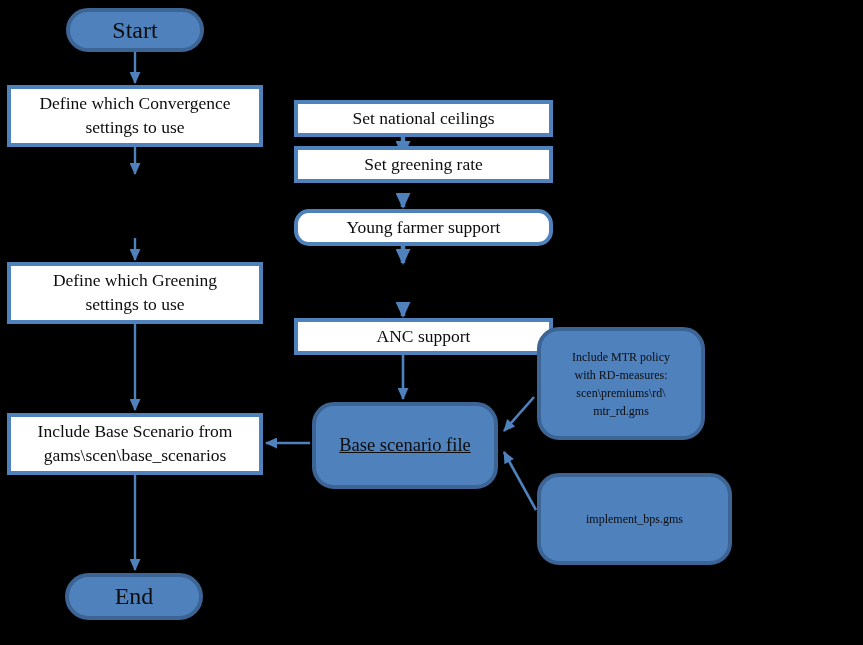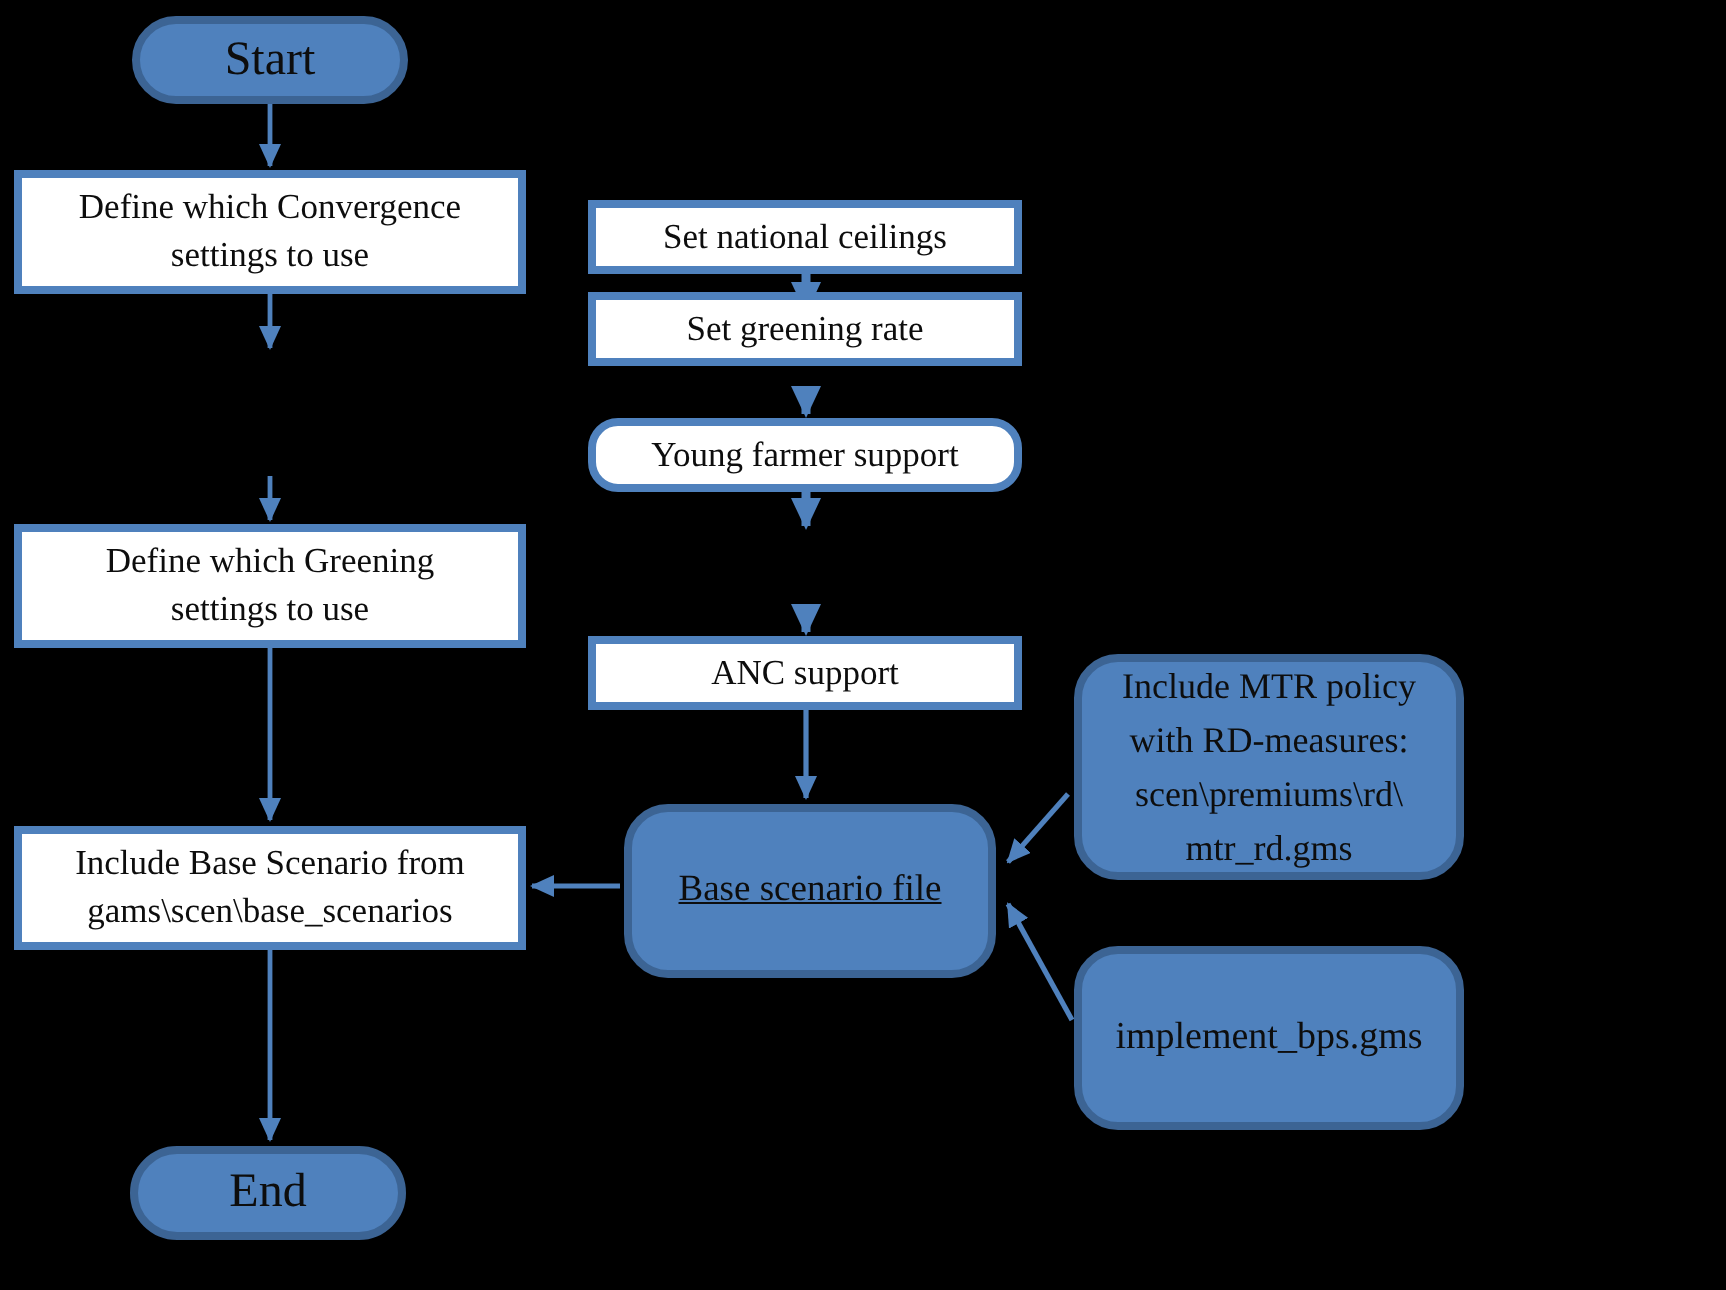--- a/index.html
+++ b/index.html
@@ -39,21 +39,21 @@
   }
   .blue-box {
     background: var(--node_fill, #4f81bd);
     border: 4px solid var(--node_border, #3c6494);
     border-radius: 22px;
     font-size: 18px;
   }
   
   .lbox { left: 7px; width: 256px; height: 62px; }
   
-  .mbox { left: 294px; width: 217px; height: 37px; }
+  .mbox { left: 294px; width: 259px; height: 37px; }
   .arrows {
     position: absolute;
     left: 0;
     top: 0;
     pointer-events: none;
   }
 </style>
 </head>
 <body>
 
@@ -105,20 +105,20 @@
 
   <div class="node white-box mbox" style="top:146px;text-align:center;">Set greening rate</div>
 
   <div class="node white-box mbox" style="top:209px;border-radius:15px;">Young farmer support</div>
 
 
   <div class="node white-box mbox" style="top:318px;">ANC support</div>
 
   <div class="node blue-box" style="left:312px; top:402px; width:186px; height:87px; font-size:18.5px;text-decoration:underline;">Base scenario file</div>
 
-  <div class="node blue-box" style="left:537px; top:327px; width:195px; height:113px; font-size:18px; line-height:1.5;">Include MTR policy
+  <div class="node blue-box" style="left:537px; top:327px; width:168px; height:113px; font-size:12px; line-height:1.5;">Include MTR policy
 with RD-measures:
 scen\premiums\rd\
 mtr_rd.gms</div>
 
-  <div class="node blue-box" style="left:537px; top:473px; width:195px; height:92px; font-size:19px;">implement_bps.gms</div>
+  <div class="node blue-box" style="left:537px; top:473px; width:195px; height:92px; font-size:12px;">implement_bps.gms</div>
 
 </div>
 
 </body></html>

